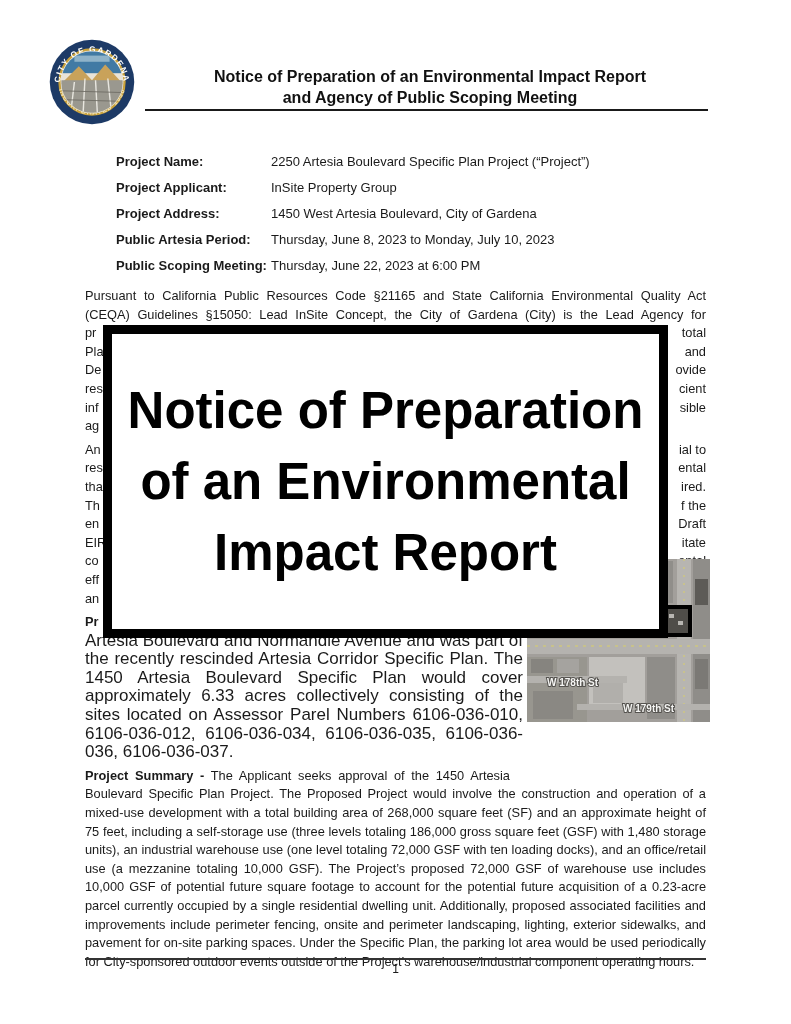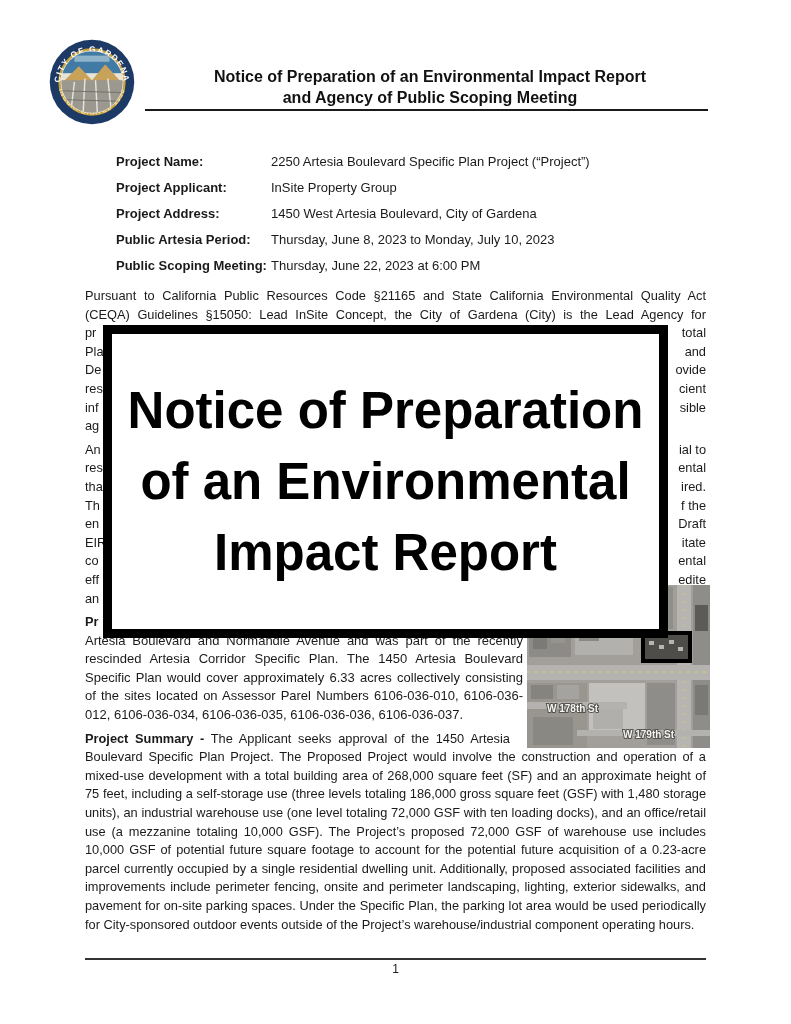--- a/index.html
+++ b/index.html
@@ -25,25 +25,25 @@
   .info-value{flex:1;}
   
   .body-flow{
     position:absolute;left:85px;top:287px;width:621px;
     font-size:12.8px;line-height:18.6px;text-align:justify;color:#1a1a1a;
   }
   .jline{text-align:justify;text-align-last:justify;white-space:nowrap;}
   .frag-row{display:flex;justify-content:space-between;height:18.6px;}
   .gap-above{margin-top:5px;}
   .bold{font-weight:700;}
-  .location-para{width:438px;font-size:13px;text-align:justify;}
+  .location-para{width:438px;font-size:17px;text-align:justify;}
   .summary-para{text-align:justify;}
   .first-line-spacer{float:right;width:196px;height:12px;}
   
-  .aerial{position:absolute;left:527px;top:585px;width:154px;height:163px;z-index:2;}
+  .aerial{position:absolute;left:527px;top:559px;width:154px;height:163px;z-index:2;}
   
   .overlay-box{
     position:absolute;left:103px;top:325px;width:565px;height:313px;
     background:#ffffff;border:9px solid #000;box-sizing:border-box;z-index:5;
     display:flex;align-items:center;justify-content:center;
   }
   .overlay-text{
     width:100%;text-align:center;font-weight:700;font-size:51px;line-height:71px;color:#000;
   }
   

